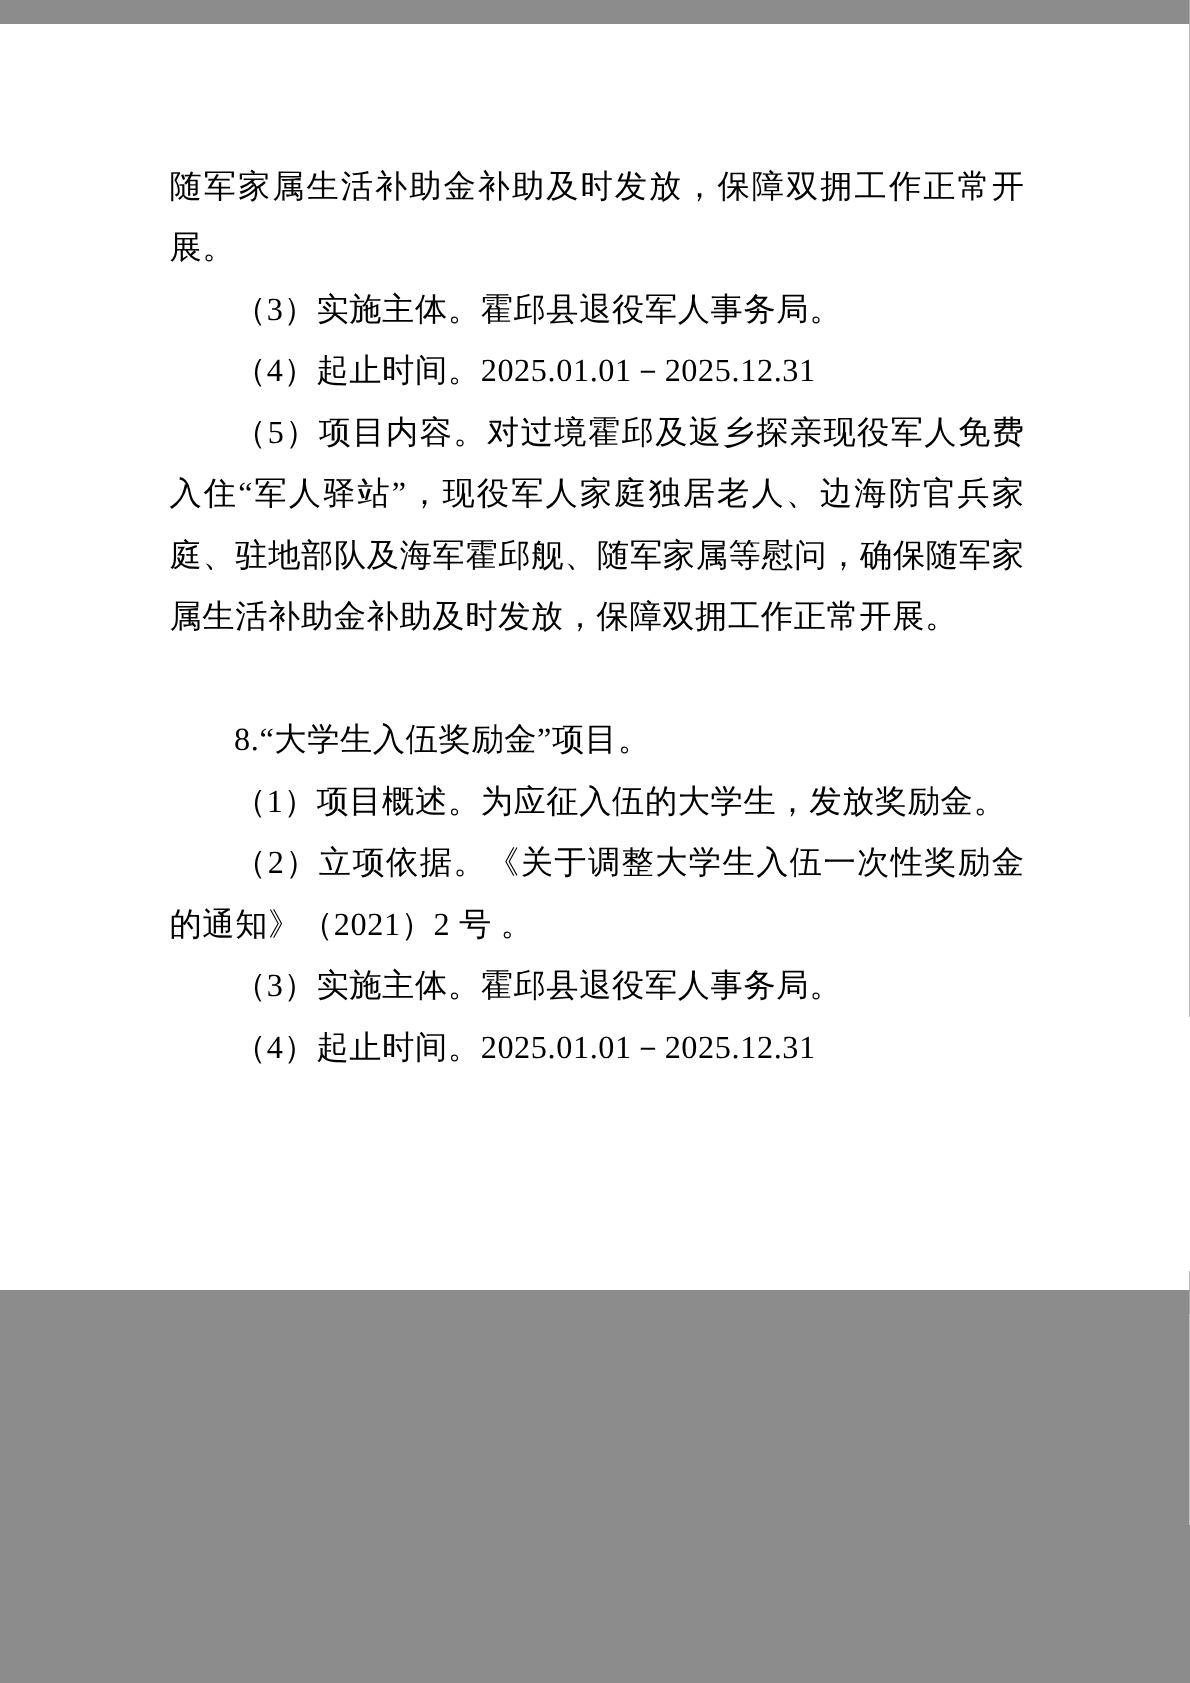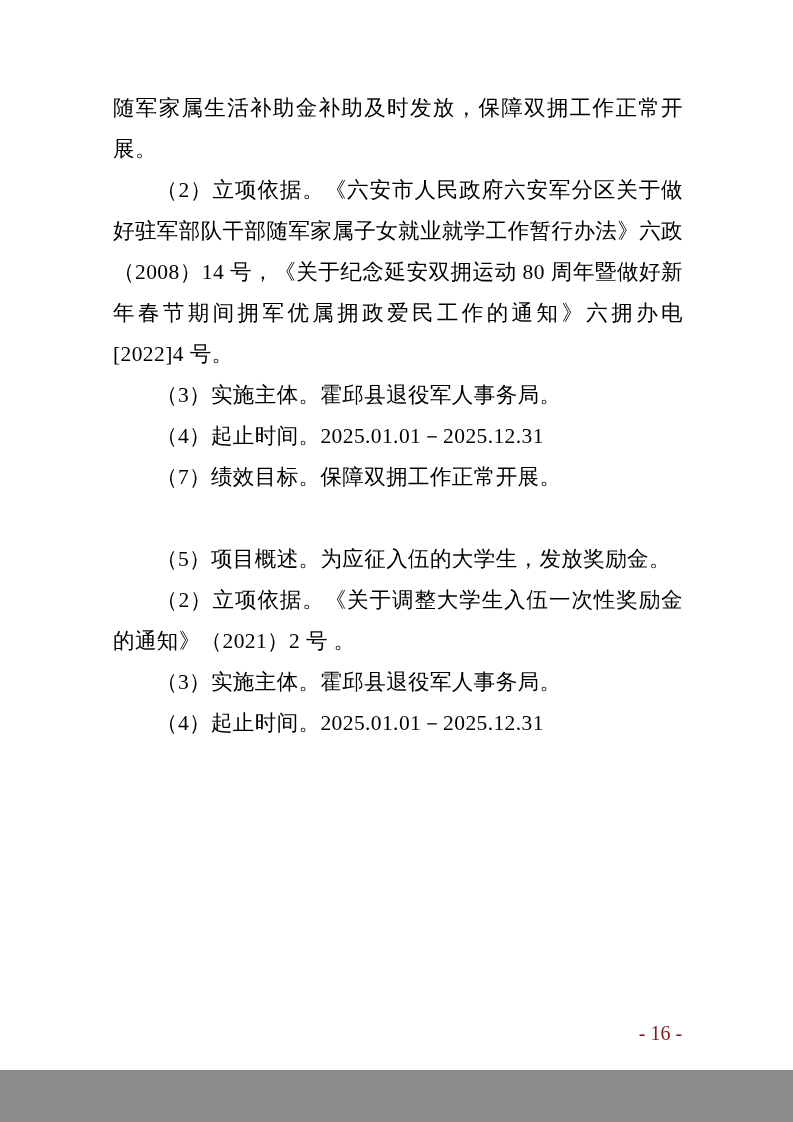--- a/index.html
+++ b/index.html
@@ -3,23 +3,23 @@
 <meta charset="utf-8">
 <style>
   html, body {
     margin: 0;
     padding: 0;
     background: #8c8c8c;
   }
   .page {
     position: relative;
     width: 793px;
-    height: 1070px;
+    height: 844px;
     background: #ffffff;
-    margin: 0 auto;
+    margin: 16px auto;
     overflow: hidden;
     box-sizing: border-box;
   }
   .content {
     position: absolute;
     left: 113px;
     top: 88px;
     width: 570px;
   }
   .para {
@@ -54,26 +54,26 @@
     position: relative;
     left: 264px;
   }
 </style>
 </head>
 <body>
 
 <div class="page">
   <div class="content">
     <p class="para">随军家属生活补助金补助及时发放，保障双拥工作正常开展。</p>
-    <p class="para indent">（2）立项依据。《六安市人民政府六安军分区关于做好驻军部队干部随军家属子女就业就学工作暂行办法》六政（2008）14 号，《关于纪念延安双拥运动 80 周年暨做好新年春节期间拥军优属拥政爱民工作的通知》六拥办电[2022]4 号。</p>
     <p class="para indent">（3）实施主体。霍邱县退役军人事务局。</p>
     <p class="para indent">（4）起止时间。2025.01.01－2025.12.31</p>
-    <p class="para indent">（7）绩效目标。保障双拥工作正常开展。</p>
+    <p class="para indent">（5）项目内容。对过境霍邱及返乡探亲现役军人免费入住“军人驿站”，现役军人家庭独居老人、边海防官兵家庭、驻地部队及海军霍邱舰、随军家属等慰问，确保随军家属生活补助金补助及时发放，保障双拥工作正常开展。</p>
     <div class="spacer"></div>
-    <p class="para indent">（5）项目概述。为应征入伍的大学生，发放奖励金。</p>
+    <p class="para indent">8.“大学生入伍奖励金”项目。</p>
+    <p class="para indent">（1）项目概述。为应征入伍的大学生，发放奖励金。</p>
     <p class="para indent">（2）立项依据。《关于调整大学生入伍一次性奖励金的通知》（2021）2 号 。</p>
     <p class="para indent">（3）实施主体。霍邱县退役军人事务局。</p>
     <p class="para indent">（4）起止时间。2025.01.01－2025.12.31</p>
   </div>
   <div class="page-number">
     <span>- 16 -</span>
   </div>
 </div>
 
 </body></html>

